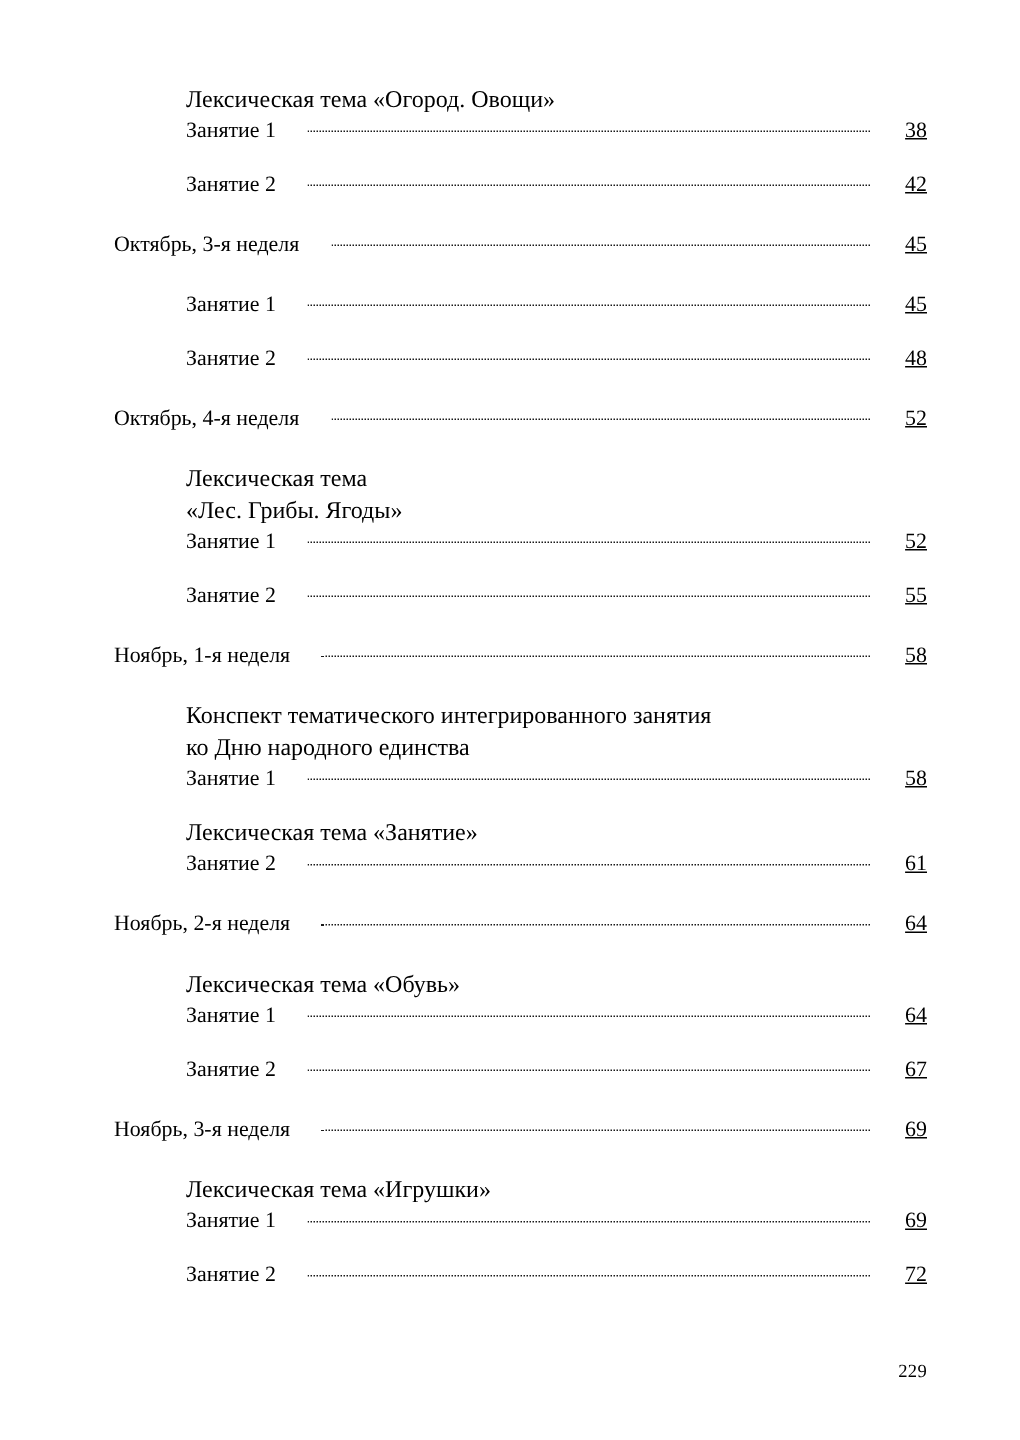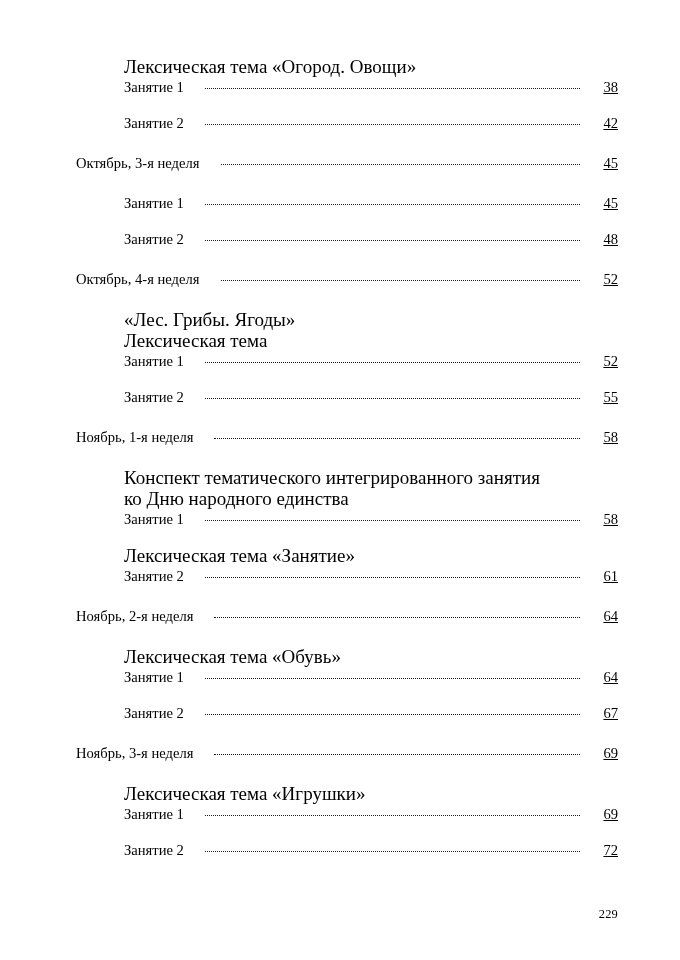--- a/index.html
+++ b/index.html
@@ -60,21 +60,21 @@
 
   .row .pg {
     flex: 0 0 auto;
     text-align: right;
     padding-left: 2px;
     text-decoration: underline;
   }
 
   
   .plain {
-    font-size: 19px;
+    font-size: 16px;
     line-height: 21px;
     white-space: nowrap;
   }
 
   .lvl-1 { margin-left: 14px; }
   .lvl-2 { margin-left: 62px; }
 
   .gap-lg { height: 19px; }
   .gap-md { height: 15px; }
 
@@ -144,22 +144,22 @@
         <span class="leader"></span>
         <span class="pg">48</span>
       </div>
       <div class="gap-lg"></div>
       <div class="row lvl-1">
         <span class="txt">Октябрь, 4-я неделя</span>
         <span class="leader"></span>
         <span class="pg">52</span>
       </div>
       <div class="gap-lg"></div>
+      <div class="plain lvl-2">Лексическая тема</div>
       <div class="plain lvl-2">«Лес. Грибы. Ягоды»</div>
-      <div class="plain lvl-2">Лексическая тема</div>
       <div class="row lvl-2">
         <span class="txt">Занятие 1</span>
         <span class="leader"></span>
         <span class="pg">52</span>
       </div>
       <div class="gap-md"></div>
       <div class="row lvl-2">
         <span class="txt">Занятие 2</span>
         <span class="leader"></span>
         <span class="pg">55</span>

